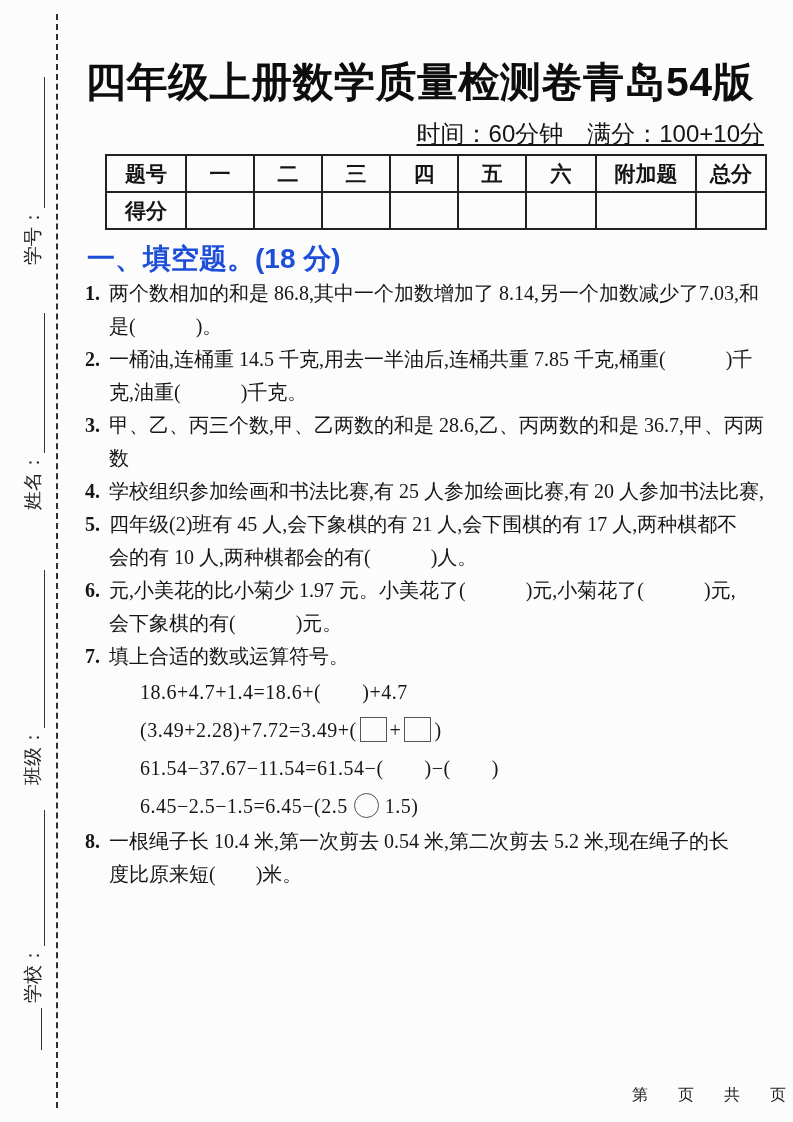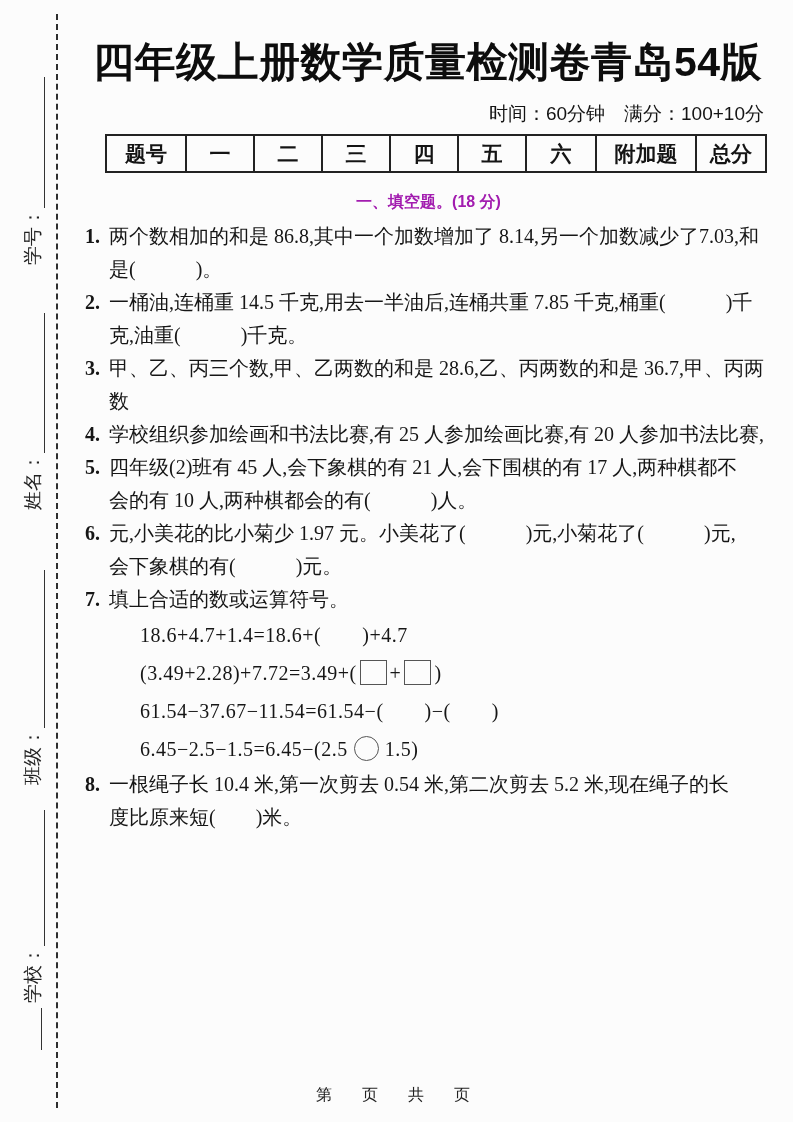--- a/index.html
+++ b/index.html
@@ -22,65 +22,65 @@
     display:flex;align-items:flex-end;
     transform:rotate(-90deg);transform-origin:0 0;
     font-family:"Liberation Sans","DejaVu Sans",sans-serif;
   }
   .field-label{font-size:19px;line-height:24px;white-space:nowrap;color:#222;}
   .field-blank{flex:1;border-bottom:1.8px solid #333;height:100%;}
   .trail-line{position:absolute;left:41px;top:1008px;width:0;height:42px;border-left:1.8px solid #333;}
   
   .main{position:absolute;left:85px;top:0;width:685px;}
   .title{
-    margin:36px 0 0;text-align:center;
+    margin:56px 0 0;
     font-family:"Liberation Sans","DejaVu Sans",sans-serif;
     font-size:41px;line-height:52px;font-weight:bold;letter-spacing:0.5px;color:#0d0d0d;
   }
   .subtitle{
     margin:8px 0 0;text-align:center;
     font-family:"Liberation Sans","DejaVu Sans",sans-serif;
     font-size:33px;line-height:44px;font-weight:bold;color:#0d0d0d;
   }
   .info{
     margin-top:14px;text-align:right;padding-right:6px;
     font-family:"Liberation Sans","DejaVu Sans",sans-serif;
-    font-size:19px;line-height:24px;color:#141414;
+    font-size:24px;line-height:24px;color:#141414;text-decoration:underline;
   }
   
   table.score{
     border-collapse:collapse;margin:8px 0 0 20px;width:660px;table-layout:fixed;
   }
   table.score th,table.score td{
     border:2px solid #222;height:35px;text-align:center;vertical-align:middle;
     font-family:"Liberation Sans","DejaVu Sans",sans-serif;
     font-size:21px;font-weight:bold;color:#141414;padding:0;
   }
   
   .section-title{
     margin:15px 0 0 2px;
     font-family:"Liberation Sans","DejaVu Sans",sans-serif;
-    font-size:16px;line-height:27px;font-weight:bold;color:#a21caf;text-align:center;
+    font-size:28px;line-height:27px;font-weight:bold;color:#1d4ed8;
   }
   .questions{margin-top:5px;font-size:20px;}
   .qline{position:relative;line-height:33px;padding-left:24px;}
   .qnum{position:absolute;left:0;top:0;font-weight:bold;}
   .eqs{padding-left:24px;}
   .eqline{line-height:38px;letter-spacing:0.5px;margin-left:31px;}
   .sq{
     display:inline-block;width:25px;height:23px;border:1.6px solid #555;
     vertical-align:-5px;margin:0 3px;background:transparent;
   }
   .circ{
     display:inline-block;width:23px;height:23px;border:1.7px solid #555;border-radius:50%;
     vertical-align:-5px;margin:0 6px;
   }
   
   .footer{
-    position:absolute;left:0;top:1085px;width:100%;text-align:center;
+    position:absolute;left:0;top:1085px;width:100%;text-align:right;
     font-size:16px;letter-spacing:7px;color:#222;
     font-family:"Liberation Sans","DejaVu Sans",sans-serif;
   }
 </style>
 </head>
 <body>
 
 <div class="page">
 
   <div class="seal-dashed"></div>
@@ -125,20 +125,31 @@
         <th>题号</th>
         <th>一</th>
         <th>二</th>
         <th>三</th>
         <th>四</th>
         <th>五</th>
         <th>六</th>
         <th>附加题</th>
         <th>总分</th>
       </tr>
+      <tr>
+        <td>得分</td>
+        <td></td>
+        <td></td>
+        <td></td>
+        <td></td>
+        <td></td>
+        <td></td>
+        <td></td>
+        <td></td>
+      </tr>
     </tbody>
       </table>
 
     <div class="section-title">一、填空题。(18 分)</div>
 
     <div class="questions">
 
       <div>
         <div class="qline">
           <span class="qnum">1.</span>

